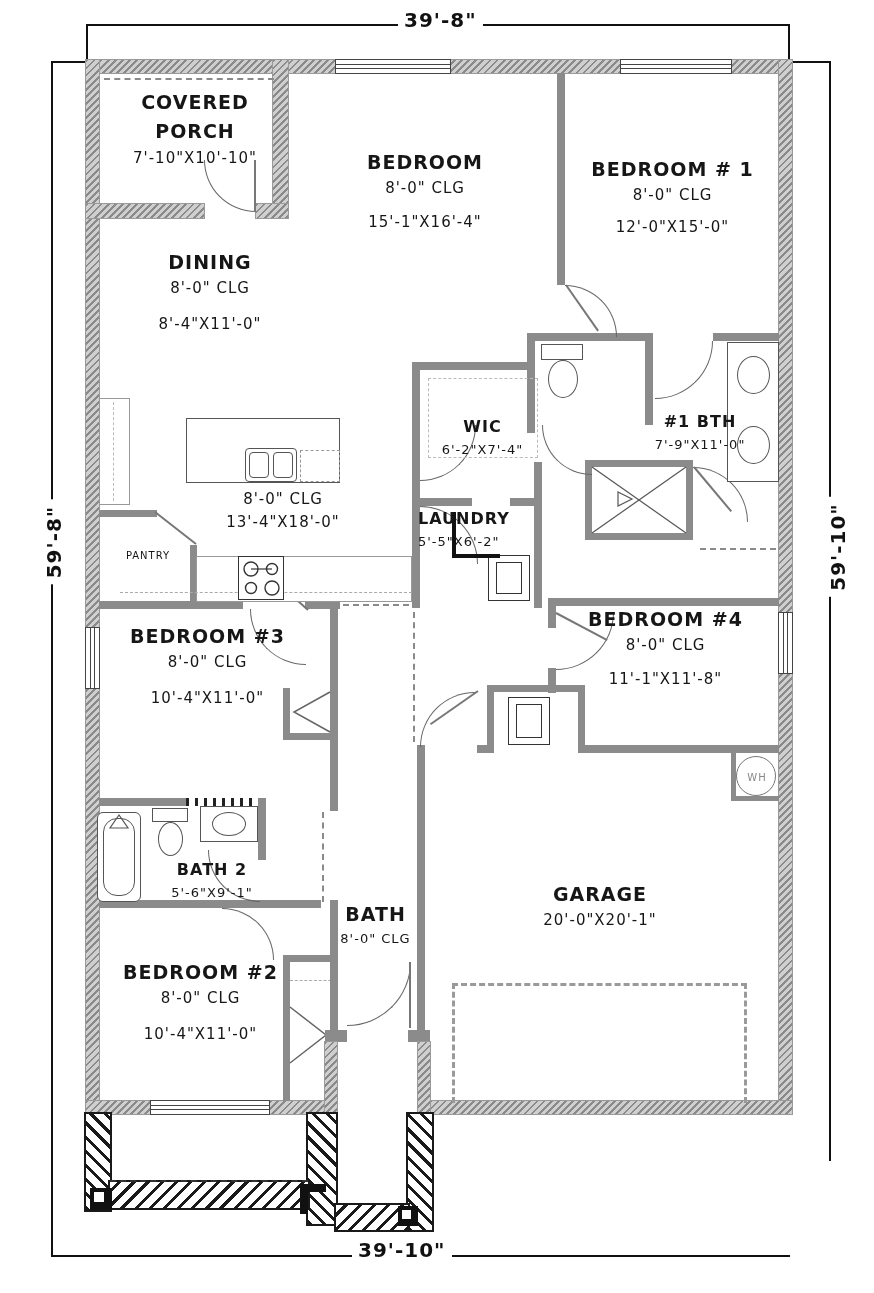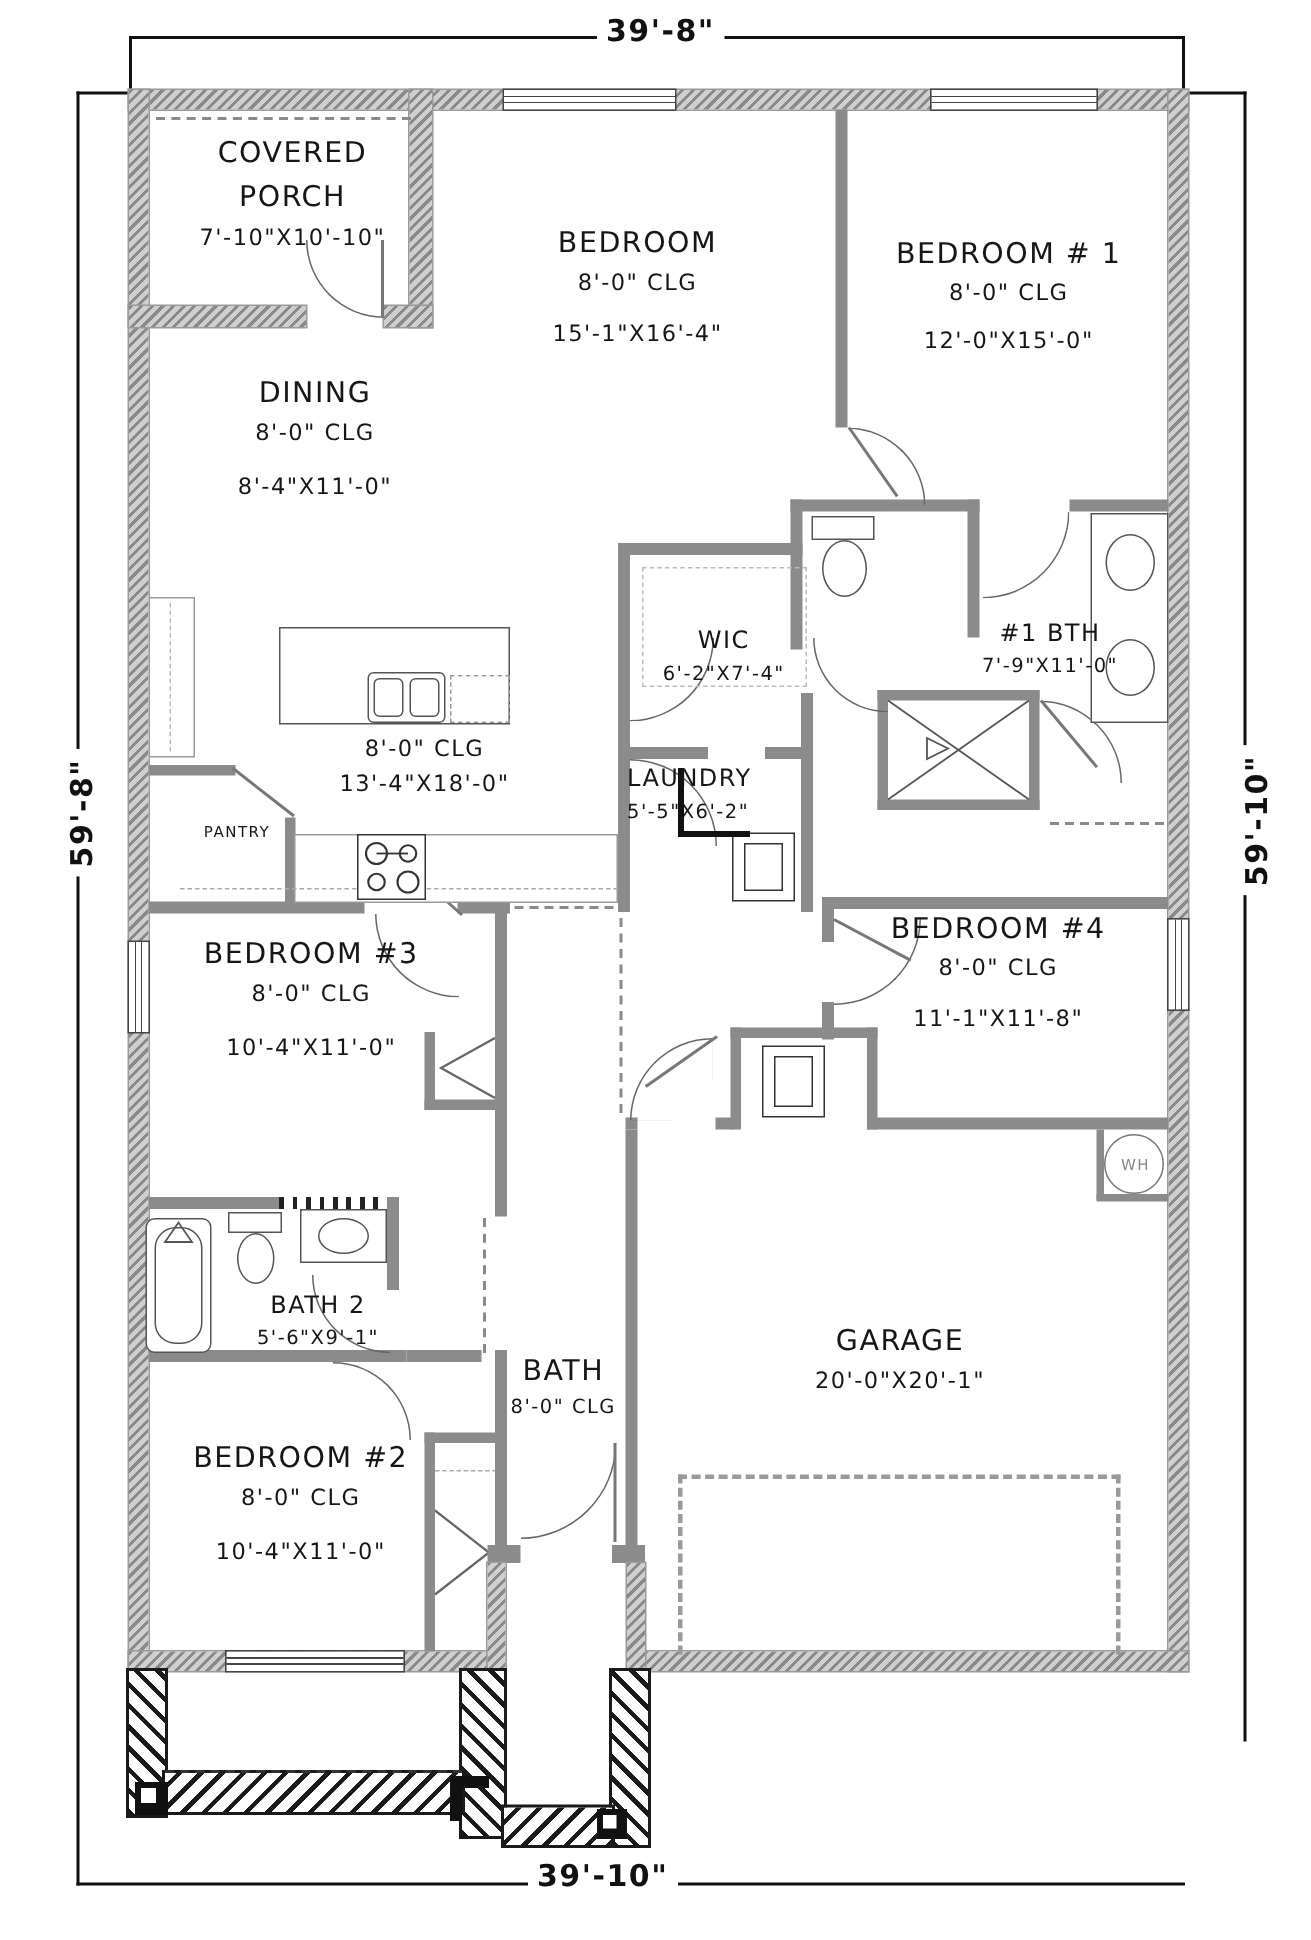--- a/index.html
+++ b/index.html
@@ -12,21 +12,21 @@
   .blk{position:absolute;background:#111;}
   
   .pier{position:absolute;background:repeating-linear-gradient(45deg,#1a1a1a 0 3px,#ffffff 3px 10px);outline:2px solid #1a1a1a;}
   .pier2{position:absolute;background:repeating-linear-gradient(-45deg,#1a1a1a 0 3px,#ffffff 3px 10px);outline:2px solid #1a1a1a;}
   
   .win{position:absolute;background:#fff;border:1px solid #444;box-sizing:border-box;}
   .win.h{background:linear-gradient(#fff 0 4px,#444 4px 5px,#fff 5px 8px,#444 8px 9px,#fff 9px 100%);}
   .win.v{background:linear-gradient(90deg,#fff 0 4px,#444 4px 5px,#fff 5px 8px,#444 8px 9px,#fff 9px 100%);}
   
   .lbl{position:absolute;text-align:center;line-height:1.55;letter-spacing:1px;color:#161616;}
-  .rname{font-size:19px;font-weight:normal;}
+  .rname{font-size:19px;font-weight:bold;}
   .rsub{font-size:15px;}
   .sm .rname{font-size:16px;}
   .sm .rsub{font-size:13px;}
   .tiny{font-size:10px;letter-spacing:1px;}
   
   .dline{position:absolute;background:#111;}
   .dimtxt{position:absolute;background:#fff;font-size:20px;font-weight:bold;letter-spacing:1px;padding:0 6px;color:#111;}
   .vert{transform:rotate(-90deg);transform-origin:center;}
   
   .arc{position:absolute;border:1.3px solid #666;box-sizing:border-box;background:transparent;}
@@ -280,21 +280,21 @@
   <div class="lbl sm" style="left:640px;top:410px;width:120px;">
     <div class="rname">#1 BTH</div>
     <div class="rsub">7'-9"X11'-0"</div>
   </div>
 
   <div class="lbl" style="left:198px;top:488px;width:170px;">
     <div class="rsub">8'-0" CLG</div>
     <div class="rsub">13'-4"X18'-0"</div>
   </div>
 
-  <div class="lbl tiny" style="left:128px;top:548px;width:60px;">
+  <div class="lbl tiny" style="left:118px;top:548px;width:60px;">
     <div>PANTRY</div>
   </div>
 
   <div class="lbl sm" style="left:418px;top:507px;width:100px;text-align:left;">
     <div class="rname">LAUNDRY</div>
     <div class="rsub">5'-5"X6'-2"</div>
   </div>
 
   <div class="lbl" style="left:573px;top:605px;width:185px;">
     <div class="rname">BEDROOM #4</div>

